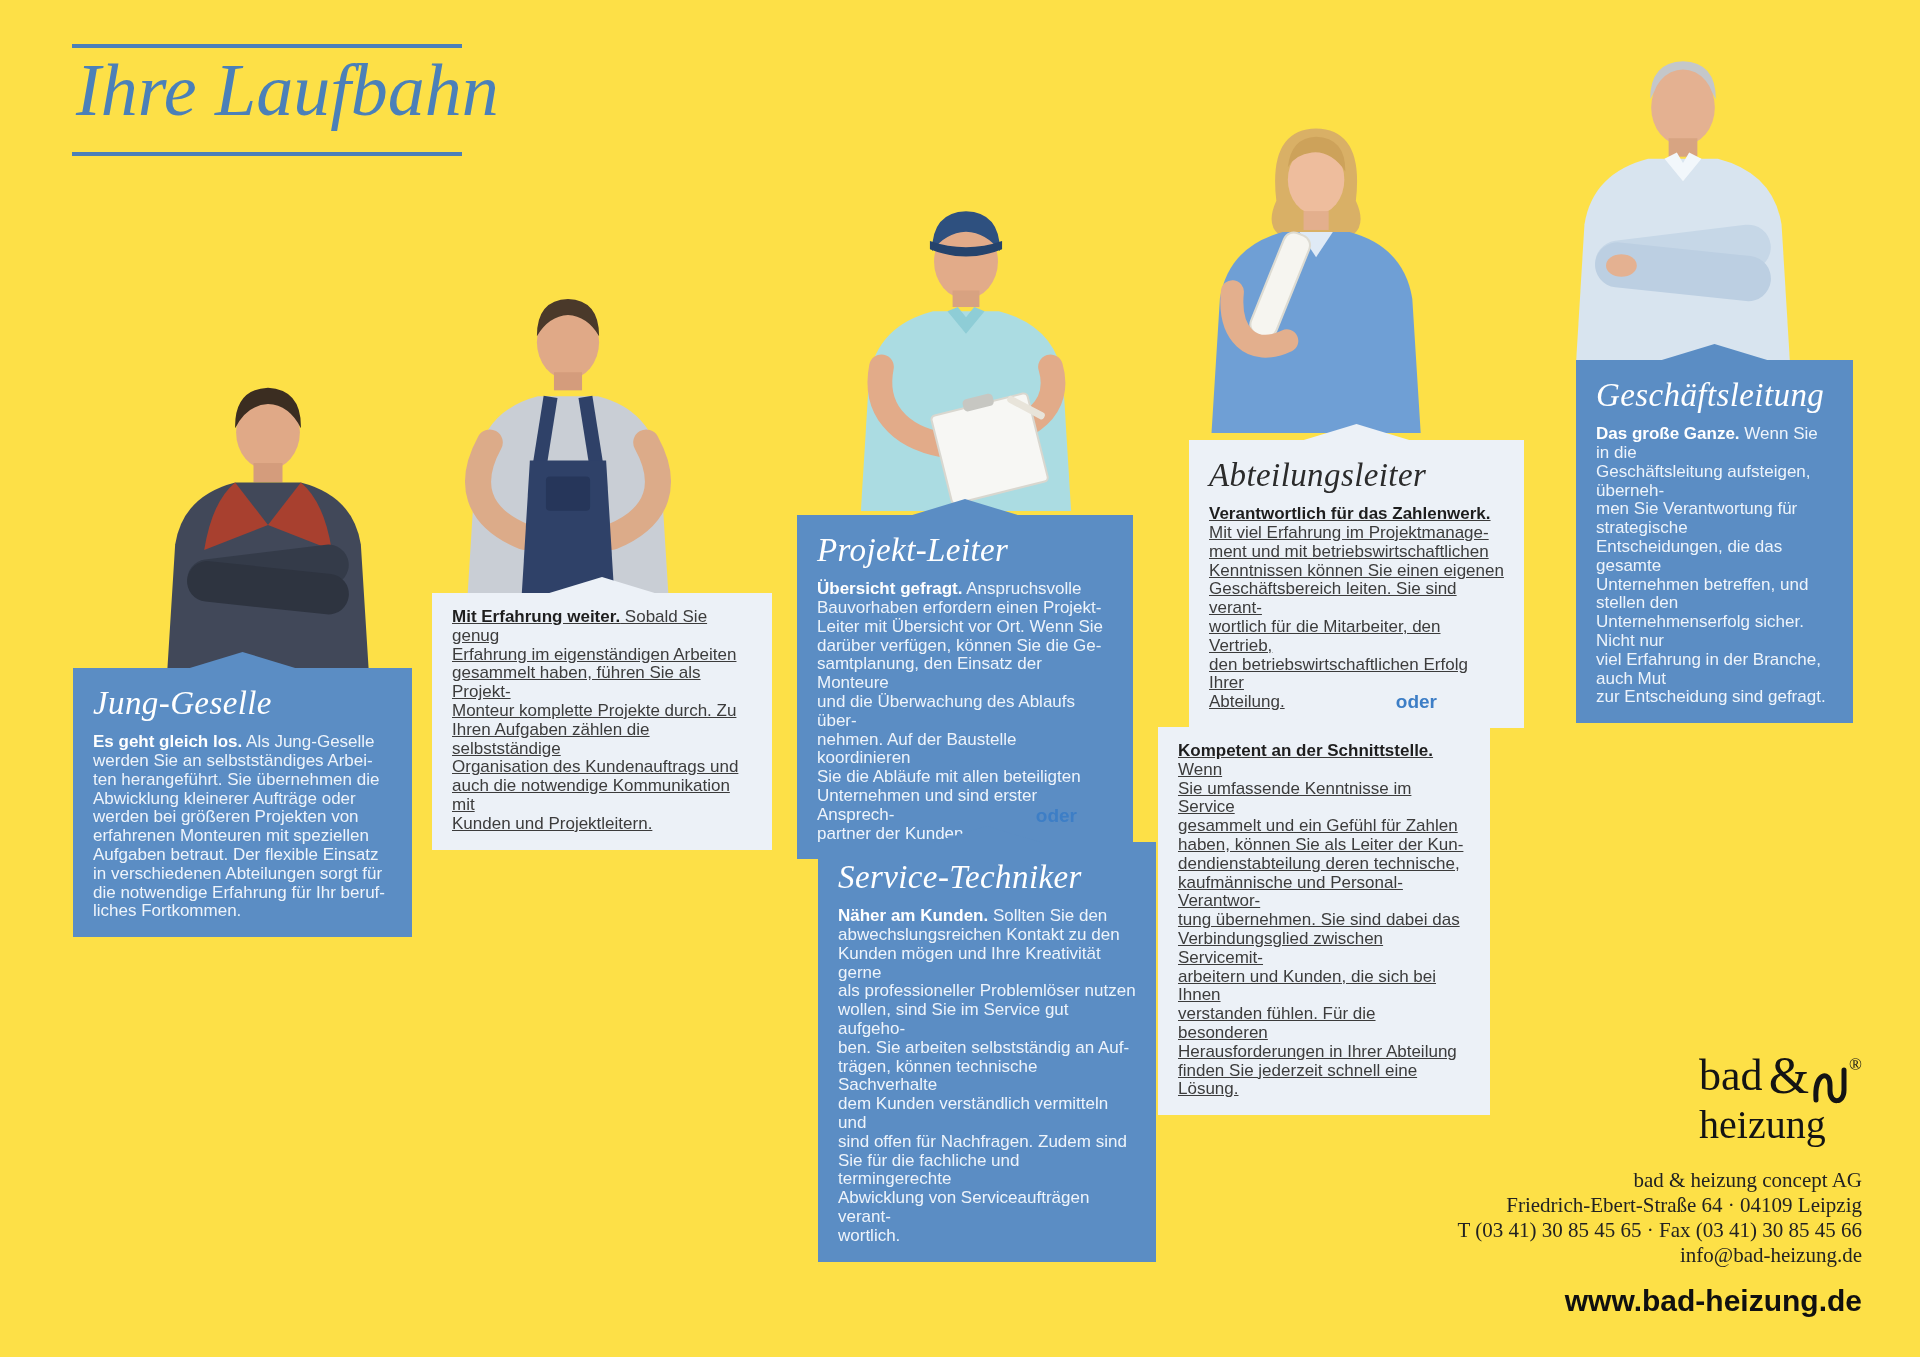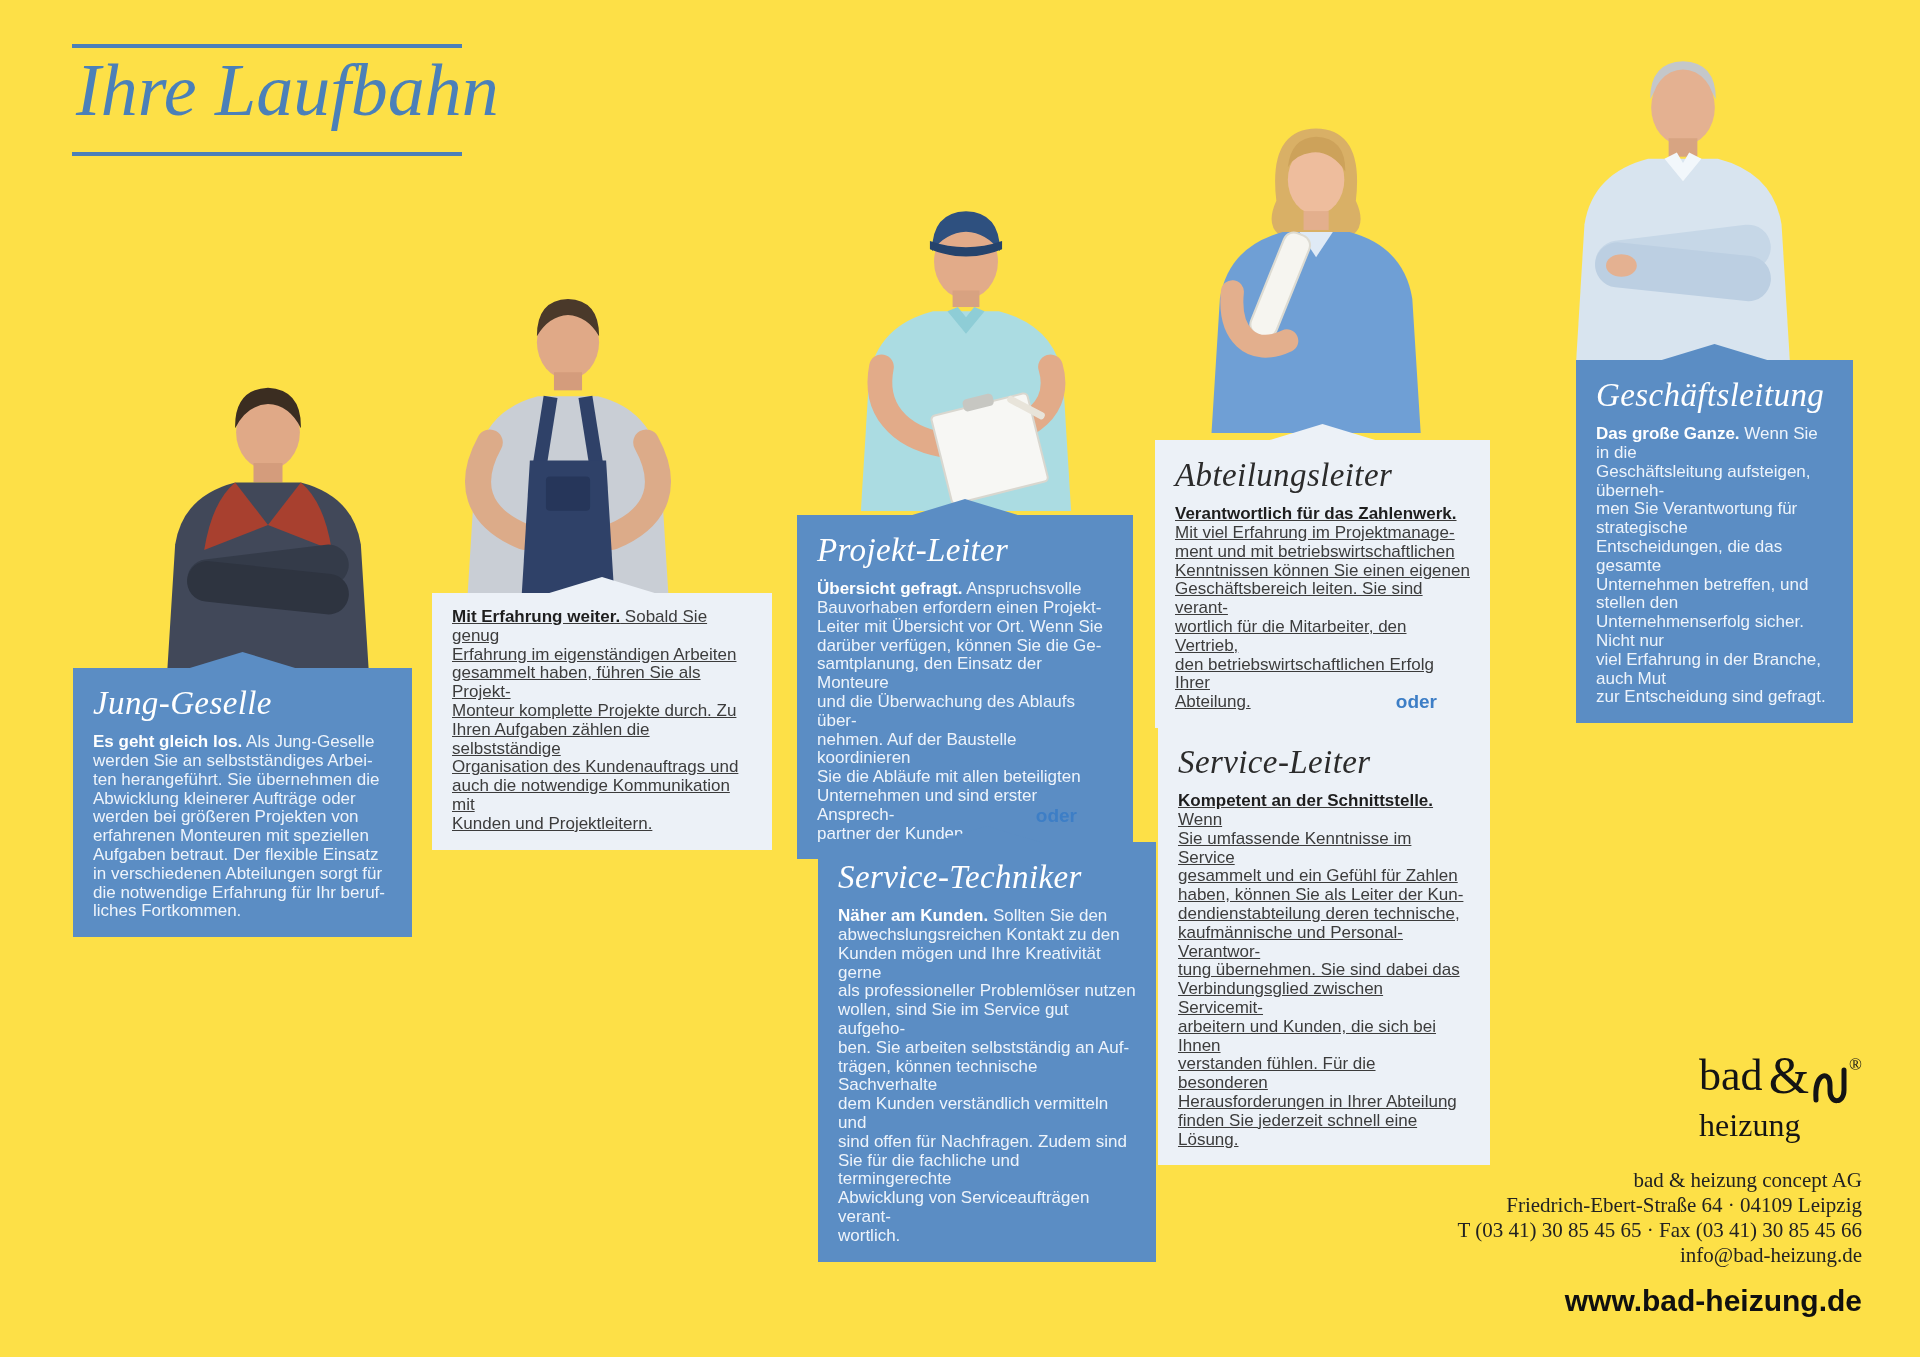--- a/index.html
+++ b/index.html
@@ -33,21 +33,21 @@
   .light .box-body{color:#3c3c3c;text-decoration:underline;}
   .lead{font-weight:bold;}
   .blue  .lead{color:#ffffff;}
   .light .lead{color:#1e1e1e;}
   .rest{white-space:pre-line;}
 
   #box-jung      {left:73px;  top:668px; width:339px;}
   #box-monteur   {left:432px; top:593px; width:340px;}
   #box-pleiter   {left:797px; top:515px; width:336px;}
   #box-stechniker{left:798px; top:842px; width:338px;margin-left:20px;}
-  #box-aleiter   {left:1155px;top:440px; width:335px;}
+  #box-aleiter   {left:1189px;top:440px; width:335px;}
   #box-sleiter   {left:1158px;top:727px; width:332px;}
   #box-gleitung  {left:1576px;top:360px; width:277px;}
 
   
   .chev-up{position:absolute;top:-16px;left:50%;transform:translateX(-50%);
            width:112px;height:17px;clip-path:polygon(0 100%,50% 0,100% 100%);}
   .blue  .chev-up{background:#5b8dc4;}
   .light .chev-up{background:#ecf1f7;}
   .chev-down{position:absolute;bottom:-19px;left:50%;transform:translateX(-50%);
              width:78px;height:19px;clip-path:polygon(0 0,100% 0,50% 100%);}
@@ -61,21 +61,21 @@
   #oder-2{left:1237px;top:692px;}
 
   
   #logo{position:absolute;right:58px;top:1056px;color:#141414;z-index:2;
         font-family:"Liberation Serif",serif;}
   .logo-row{display:flex;align-items:flex-start;}
   .logo-word{font-size:44px;line-height:40px;}
   .logo-amp{font-size:52px;line-height:40px;margin-left:6px;}
   .squig{margin:2px 0 0 2px;}
   .logo-reg{font-size:17px;line-height:17px;margin-left:2px;}
-  .logo-word2{font-size:32px;line-height:42px;}
+  .logo-word2{font-size:40px;line-height:42px;}
 
   #addr{position:absolute;right:58px;top:1168px;z-index:2;margin:0;text-align:right;
         font:normal 21px/25px "Liberation Serif",serif;color:#222;font-style:normal;
         white-space:pre-line;}
   #website{position:absolute;right:58px;top:1284px;z-index:2;
            font:bold 30px/1.1 "Liberation Sans",sans-serif;color:#101010;}
 </style>
 </head>
 <body>
 
@@ -220,21 +220,20 @@
 Kenntnissen können Sie einen eigenen
 Geschäftsbereich leiten. Sie sind verant-
 wortlich für die Mitarbeiter, den Vertrieb,
 den betriebswirtschaftlichen Erfolg Ihrer
 Abteilung.</span></p>
     <div class="chev-down"></div>
   </section>
 
   <section class="box light" id="box-sleiter">
     <div class="chev-up"></div>
-    <h2 class="box-title">Service-Leiter</h2>
     <p class="box-body"><b class="lead">Kompetent an der Schnittstelle.</b><span class="rest"> Wenn
 Sie umfassende Kenntnisse im Service
 gesammelt und ein Gefühl für Zahlen
 haben, können Sie als Leiter der Kun-
 dendienstabteilung deren technische,
 kaufmännische und Personal-Verantwor-
 tung übernehmen. Sie sind dabei das
 Verbindungsglied zwischen Servicemit-
 arbeitern und Kunden, die sich bei Ihnen
 verstanden fühlen. Für die besonderen

